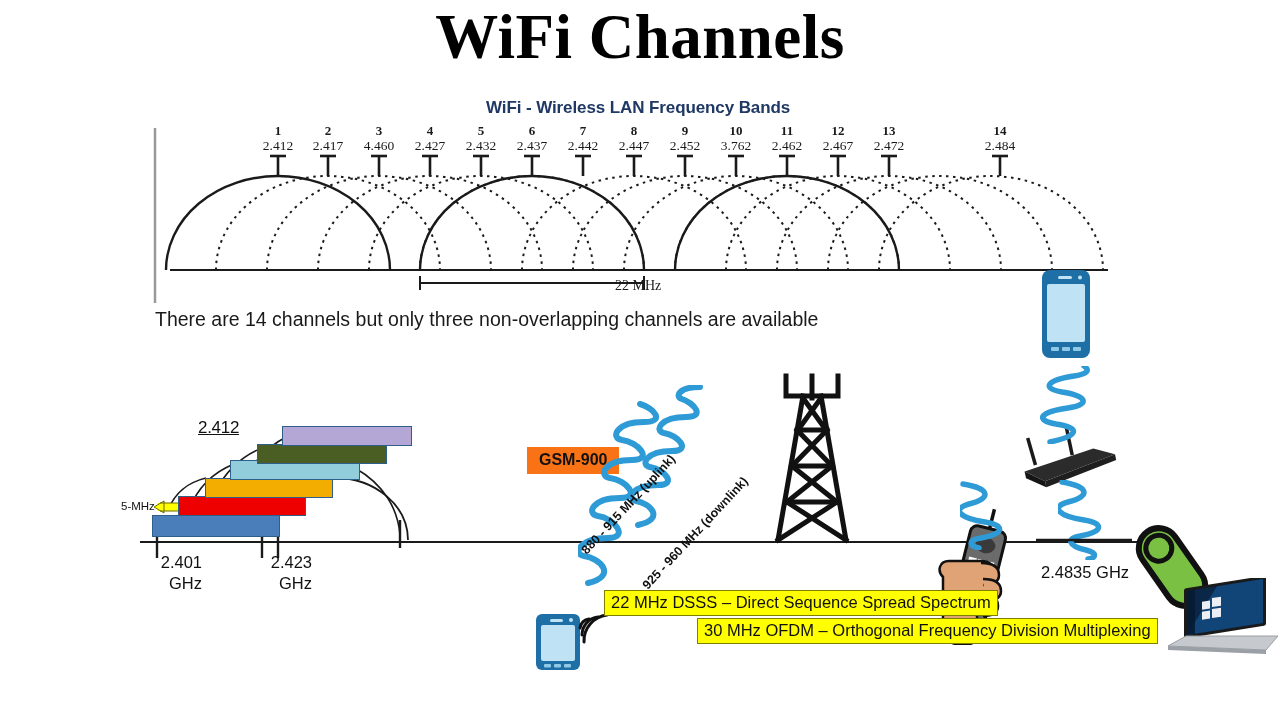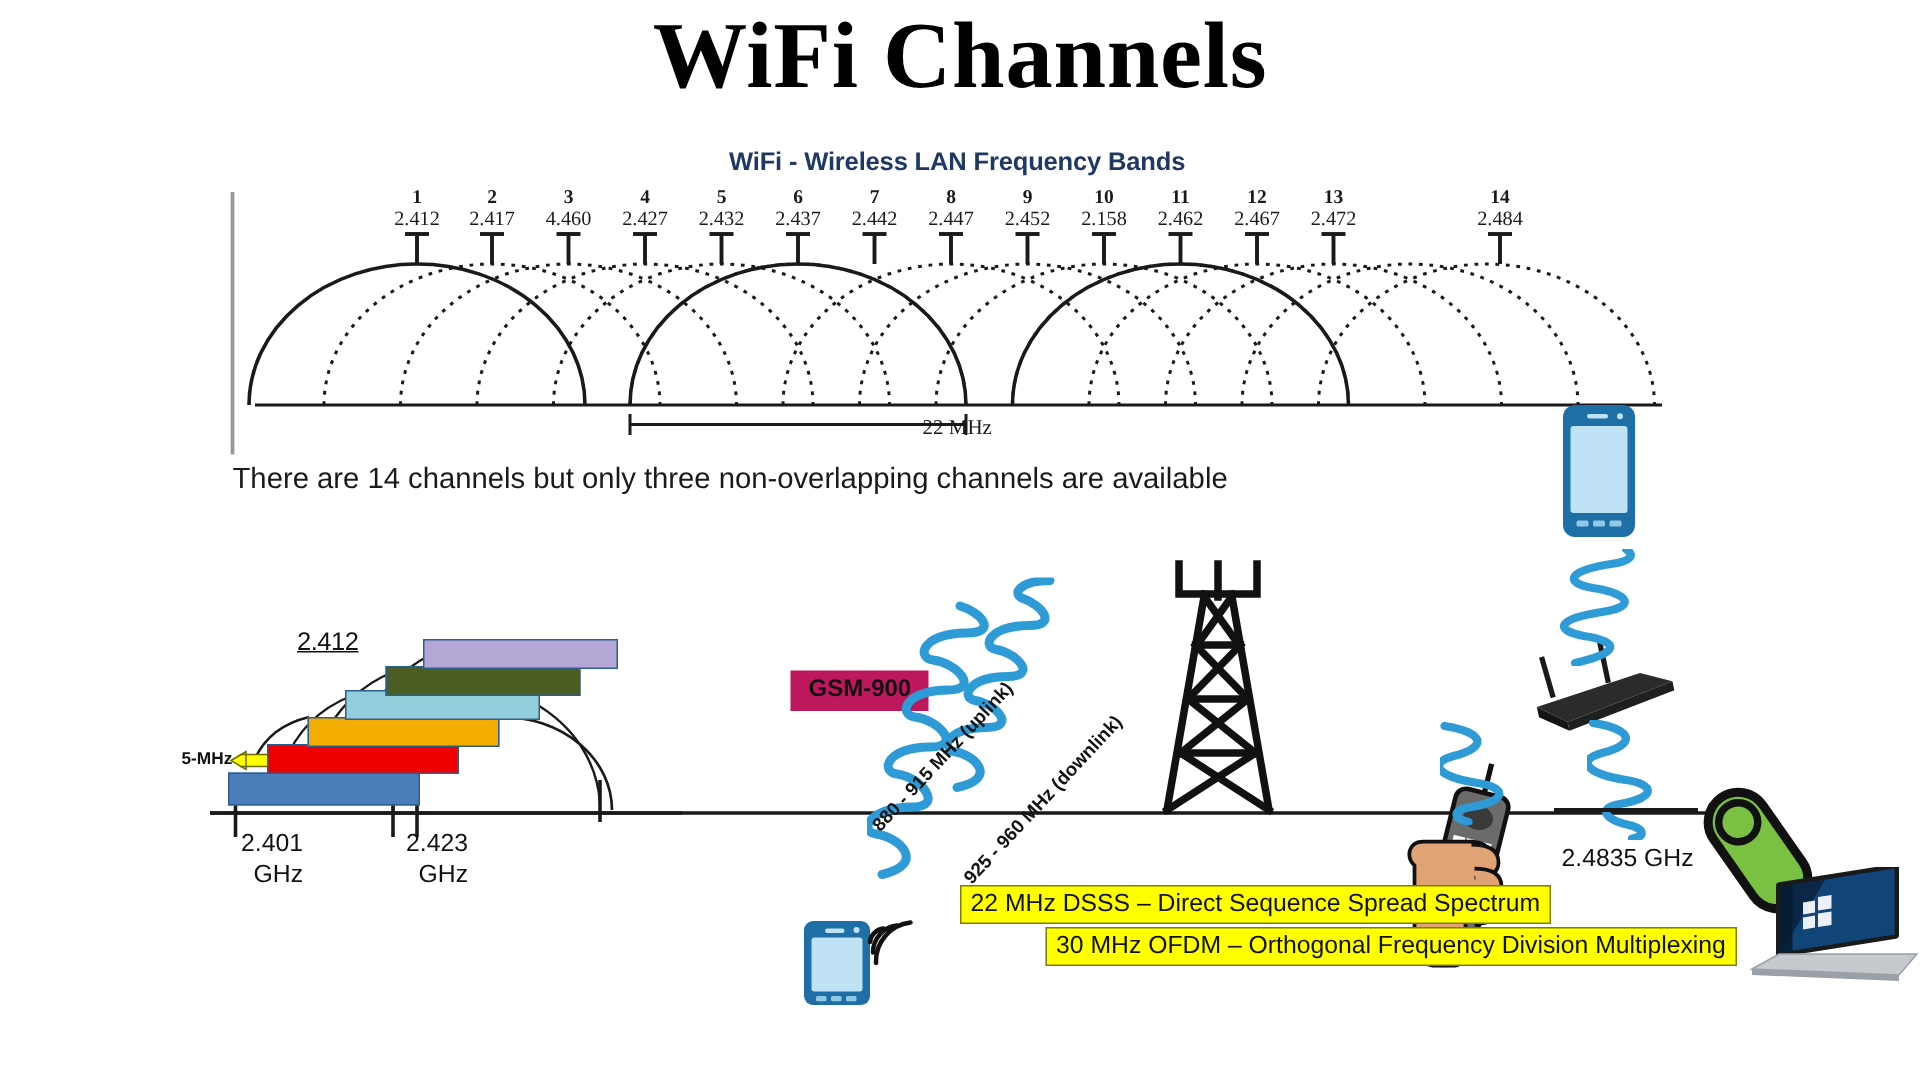--- a/index.html
+++ b/index.html
@@ -120,40 +120,40 @@
     color: #111;
     letter-spacing: -0.3px;
   }
   #label-2412 u { text-decoration: underline; }
   #label-5mhz {
     position: absolute;
     left: 11px;
     top: 110px;
     font-family: "Liberation Sans", sans-serif;
     font-size: 11.5px;
-    font-weight: bold;
+    font-weight: normal;
     color: #111;
     white-space: nowrap;
   }
   .axis-tick-label {
     position: absolute;
     text-align: right;
     font-family: "Liberation Sans", sans-serif;
     font-size: 16.5px;
     color: #111;
     line-height: 21px;
     width: 90px;
   }
 
   
   #gsm-label {
     position: absolute;
     left: 527px;
     top: 447px;
-    background: #be185d;
+    background: #f97316;
     padding: 4px 12px 5px 12px;
     font-family: "Liberation Sans", sans-serif;
     font-weight: bold;
     font-size: 16px;
     color: #111;
   }
 
   
   .diag-label {
     position: absolute;
@@ -180,21 +180,21 @@
     position: absolute;
     background: #ffff00;
     border: 1px solid #7f7f00;
     font-family: "Liberation Sans", sans-serif;
     font-size: 16.5px;
     color: #111;
     padding: 2px 6px 3px 6px;
     white-space: nowrap;
     box-sizing: border-box;
   }
-  #dsss-box { left: 640px; top: 590px; }
+  #dsss-box { left: 604px; top: 590px; }
   #ofdm-box { left: 697px; top: 618px; }
 
   #freq-top-label {
     position: absolute;
     left: 1041px;
     top: 563px;
     font-family: "Liberation Sans", sans-serif;
     font-size: 16.5px;
     color: #111;
     white-space: nowrap;
@@ -245,21 +245,21 @@
     <div class="chan-col" style="left:457px; top:26px;">
       <div class="chan-num">8</div>
       <div class="chan-freq">2.447</div>
     </div>
     <div class="chan-col" style="left:508px; top:26px;">
       <div class="chan-num">9</div>
       <div class="chan-freq">2.452</div>
     </div>
     <div class="chan-col" style="left:559px; top:26px;">
       <div class="chan-num">10</div>
-      <div class="chan-freq">2.158</div>
+      <div class="chan-freq">3.762</div>
     </div>
     <div class="chan-col" style="left:610px; top:26px;">
       <div class="chan-num">11</div>
       <div class="chan-freq">2.462</div>
     </div>
     <div class="chan-col" style="left:661px; top:26px;">
       <div class="chan-num">12</div>
       <div class="chan-freq">2.467</div>
     </div>
     <div class="chan-col" style="left:712px; top:26px;">

